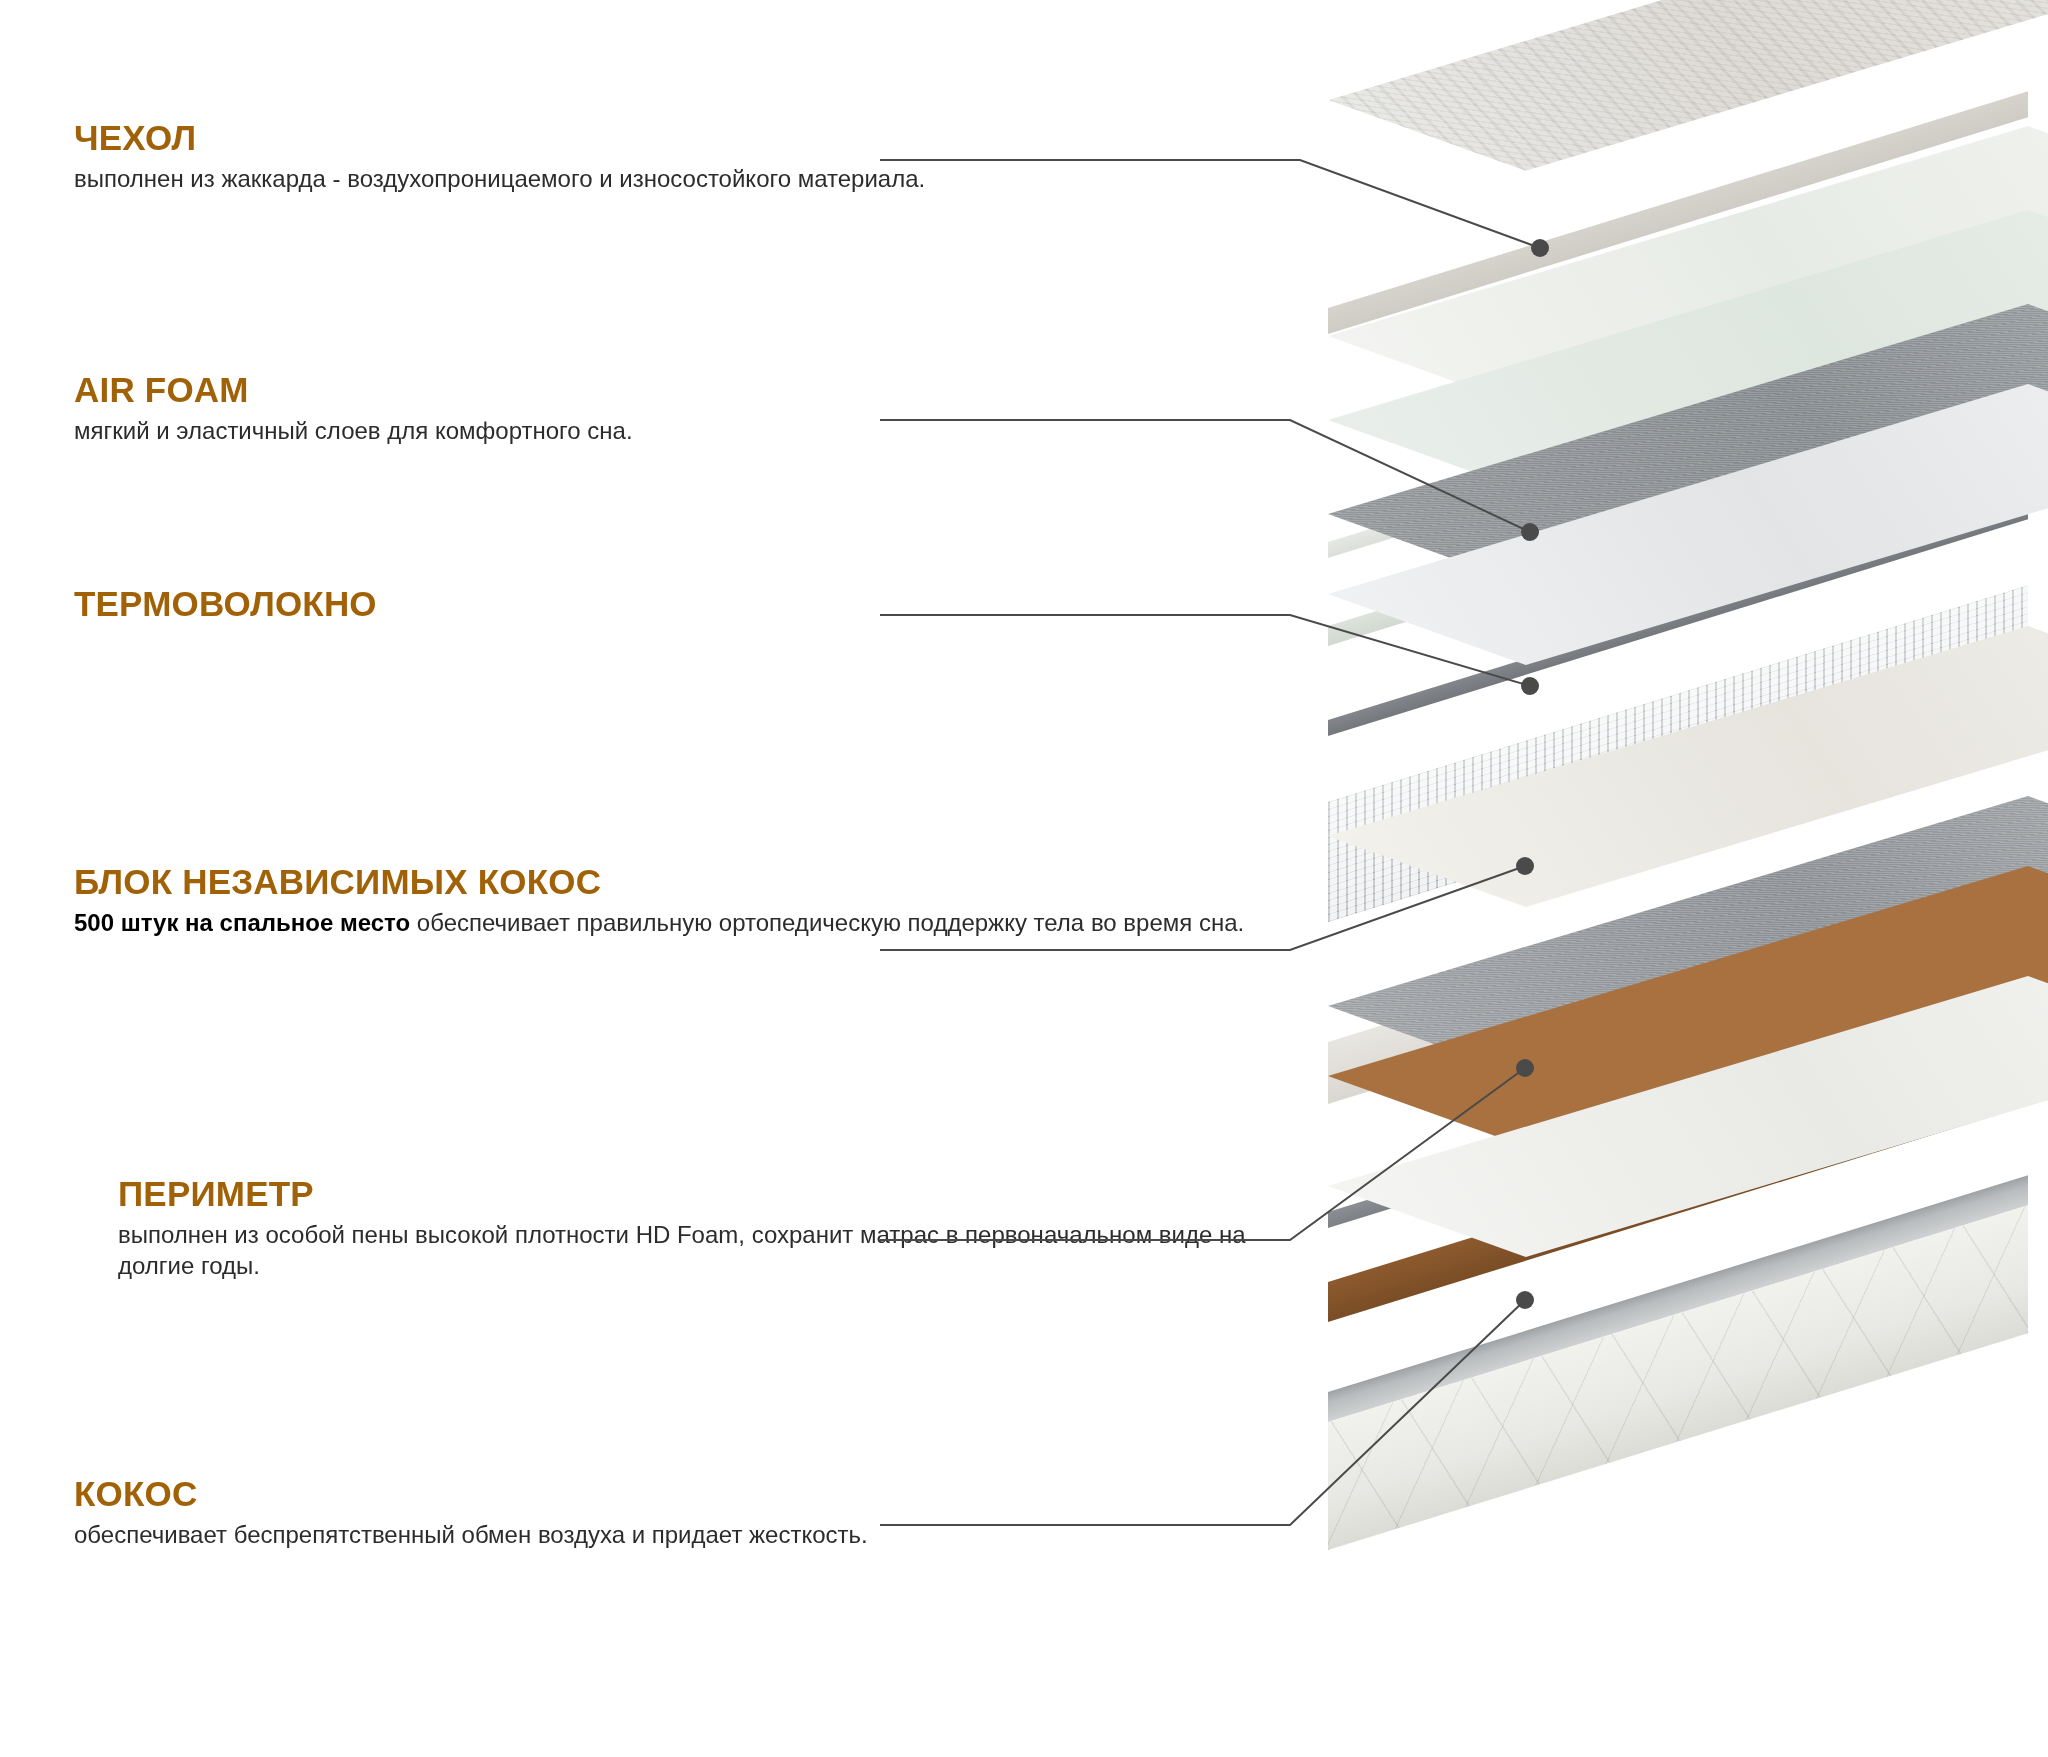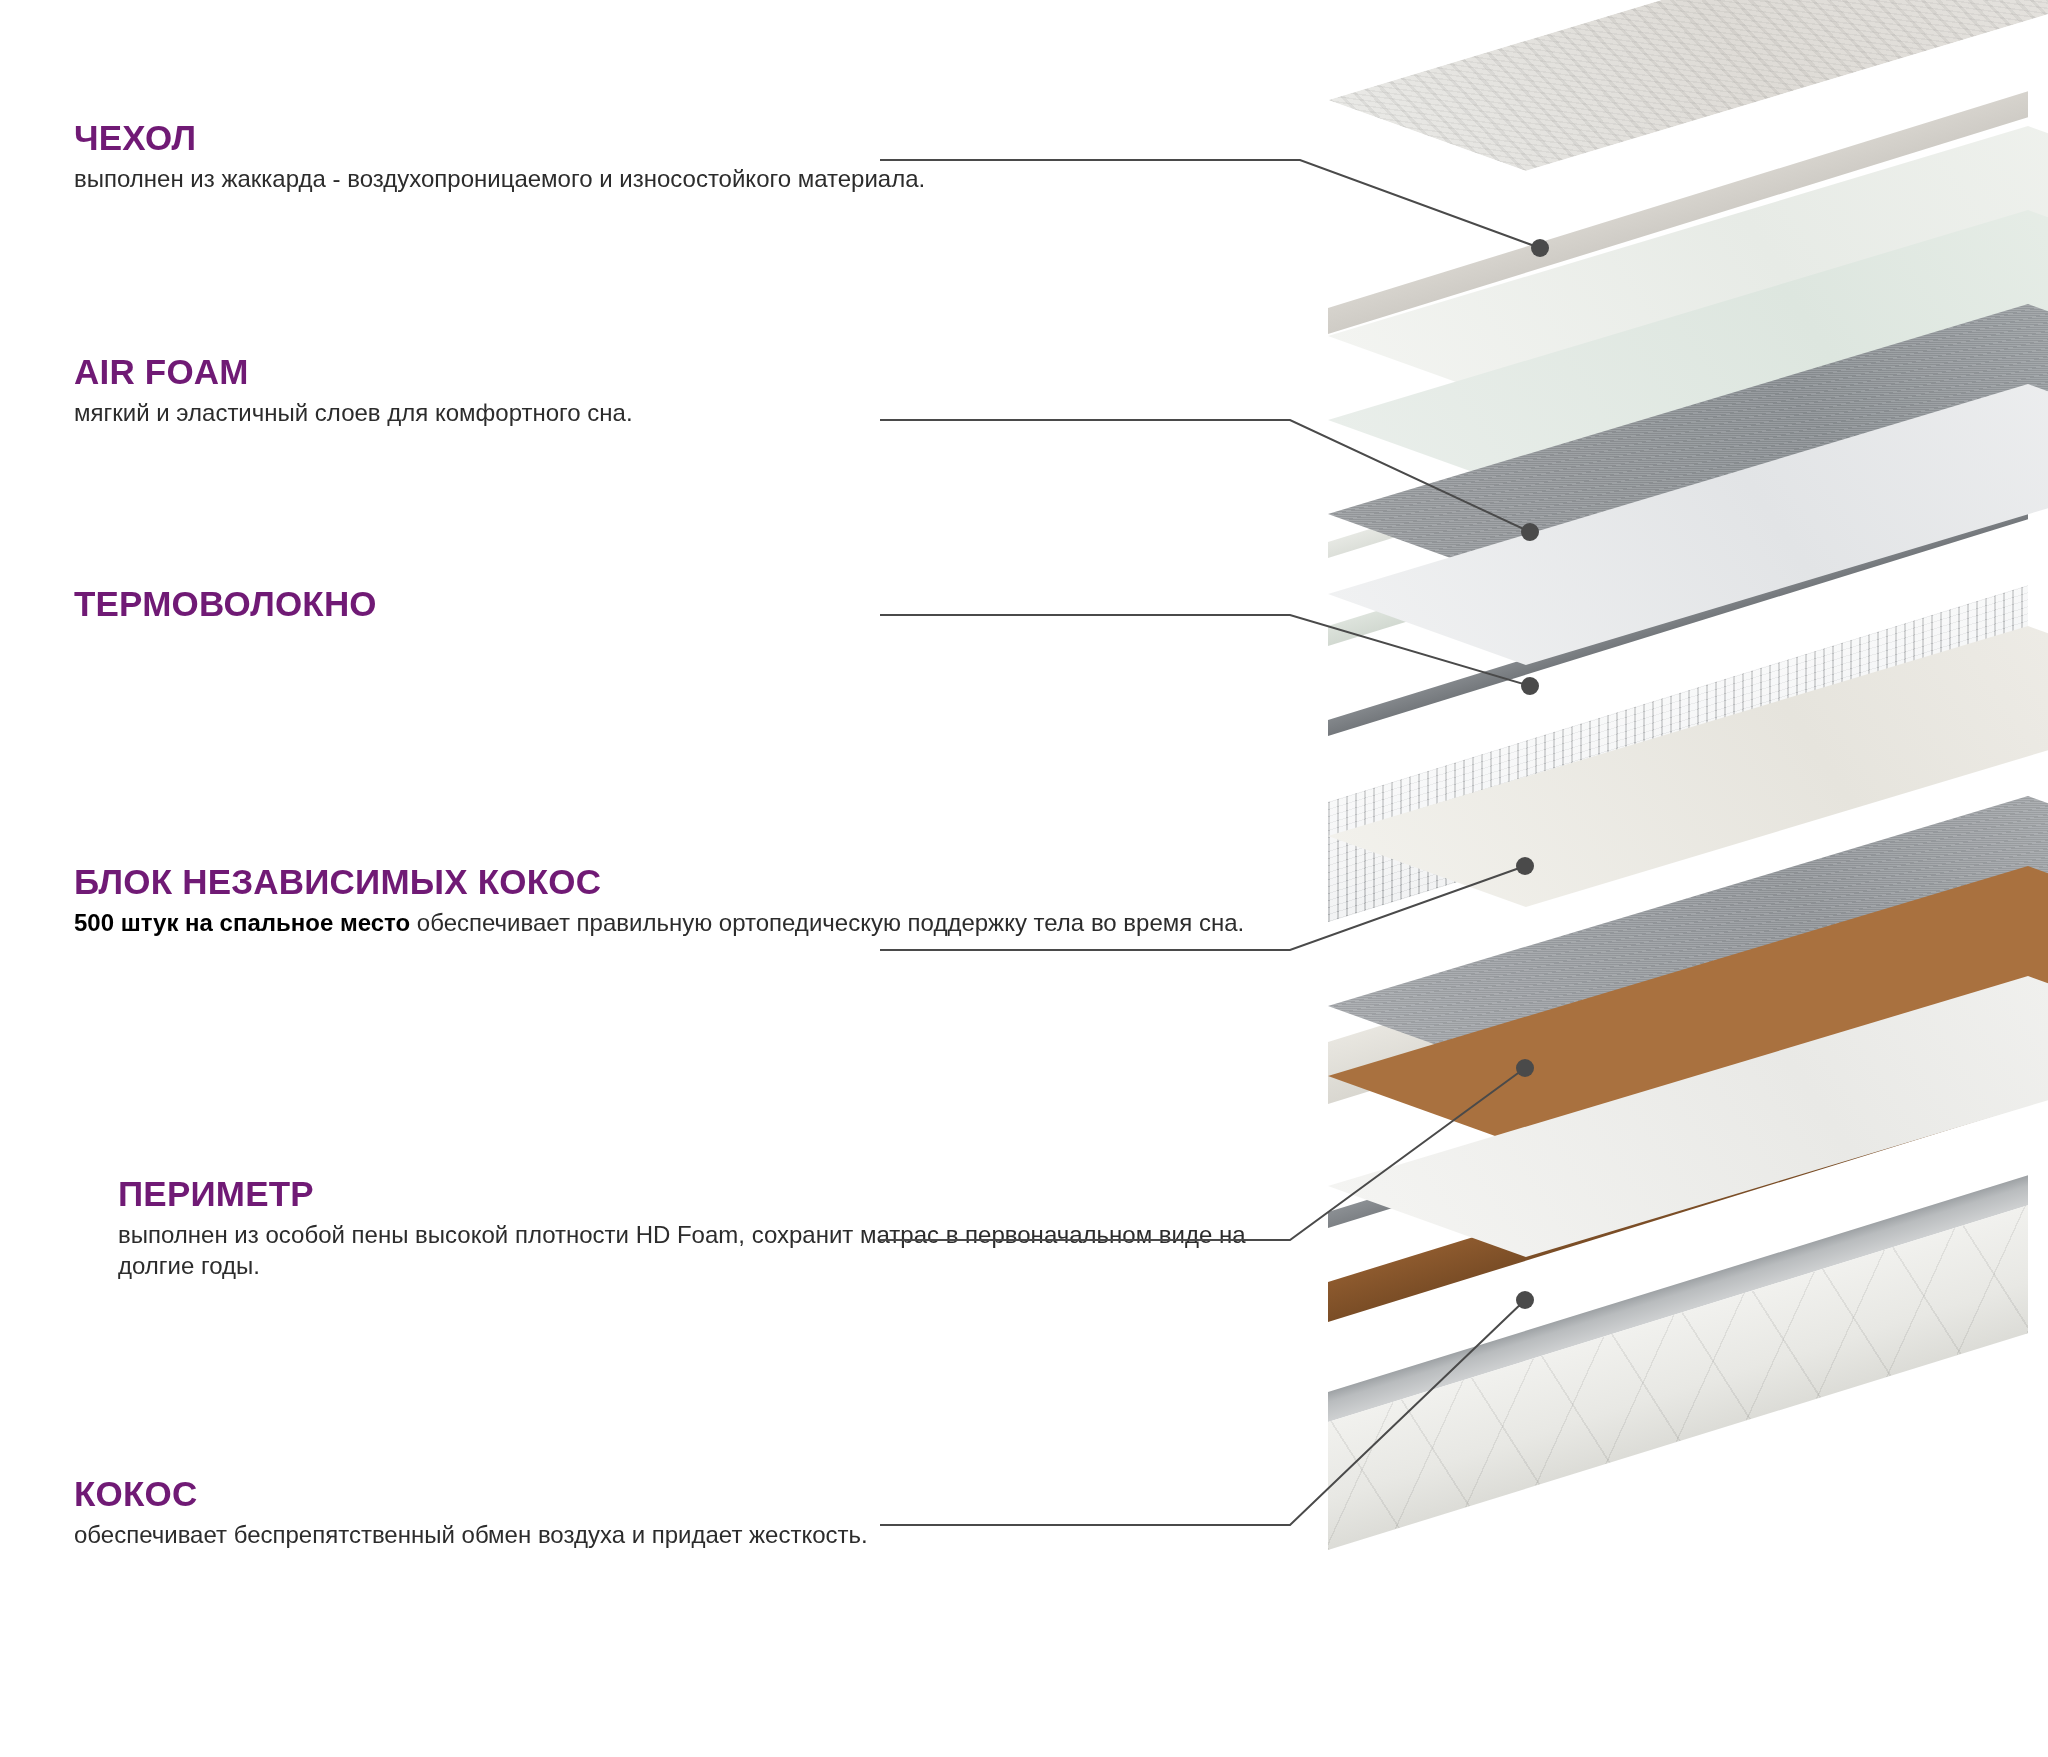--- a/index.html
+++ b/index.html
@@ -27,37 +27,37 @@
   .callout {
     position: absolute;
     left: 74px;
     width: 1180px;
   }
   .callout h3 {
     margin: 0 0 6px 0;
     font-size: 35px;
     line-height: 1.12;
     font-weight: bold;
-    color: #701a75;
+    color: #a16207;
     letter-spacing: 0.2px;
   }
   .callout p {
     margin: 0;
     font-size: 24px;
     line-height: 1.30;
     color: #2c2c2c;
     font-weight: normal;
   }
   .callout p .bold {
     font-weight: bold;
     color: #000000;
   }
 
   .c-cover   { top: 118px; }
-  .c-airfoam { top: 352px; }
+  .c-airfoam { top: 370px; }
   .c-thermo  { top: 584px; }
   .c-springs { top: 862px; }
   .c-perim   { top: 1174px; margin-left: 44px; }
   .c-coco    { top: 1474px; }
 
   
   .leaders {
     position: absolute;
     left: 0; top: 0;
     width: 2048px;

